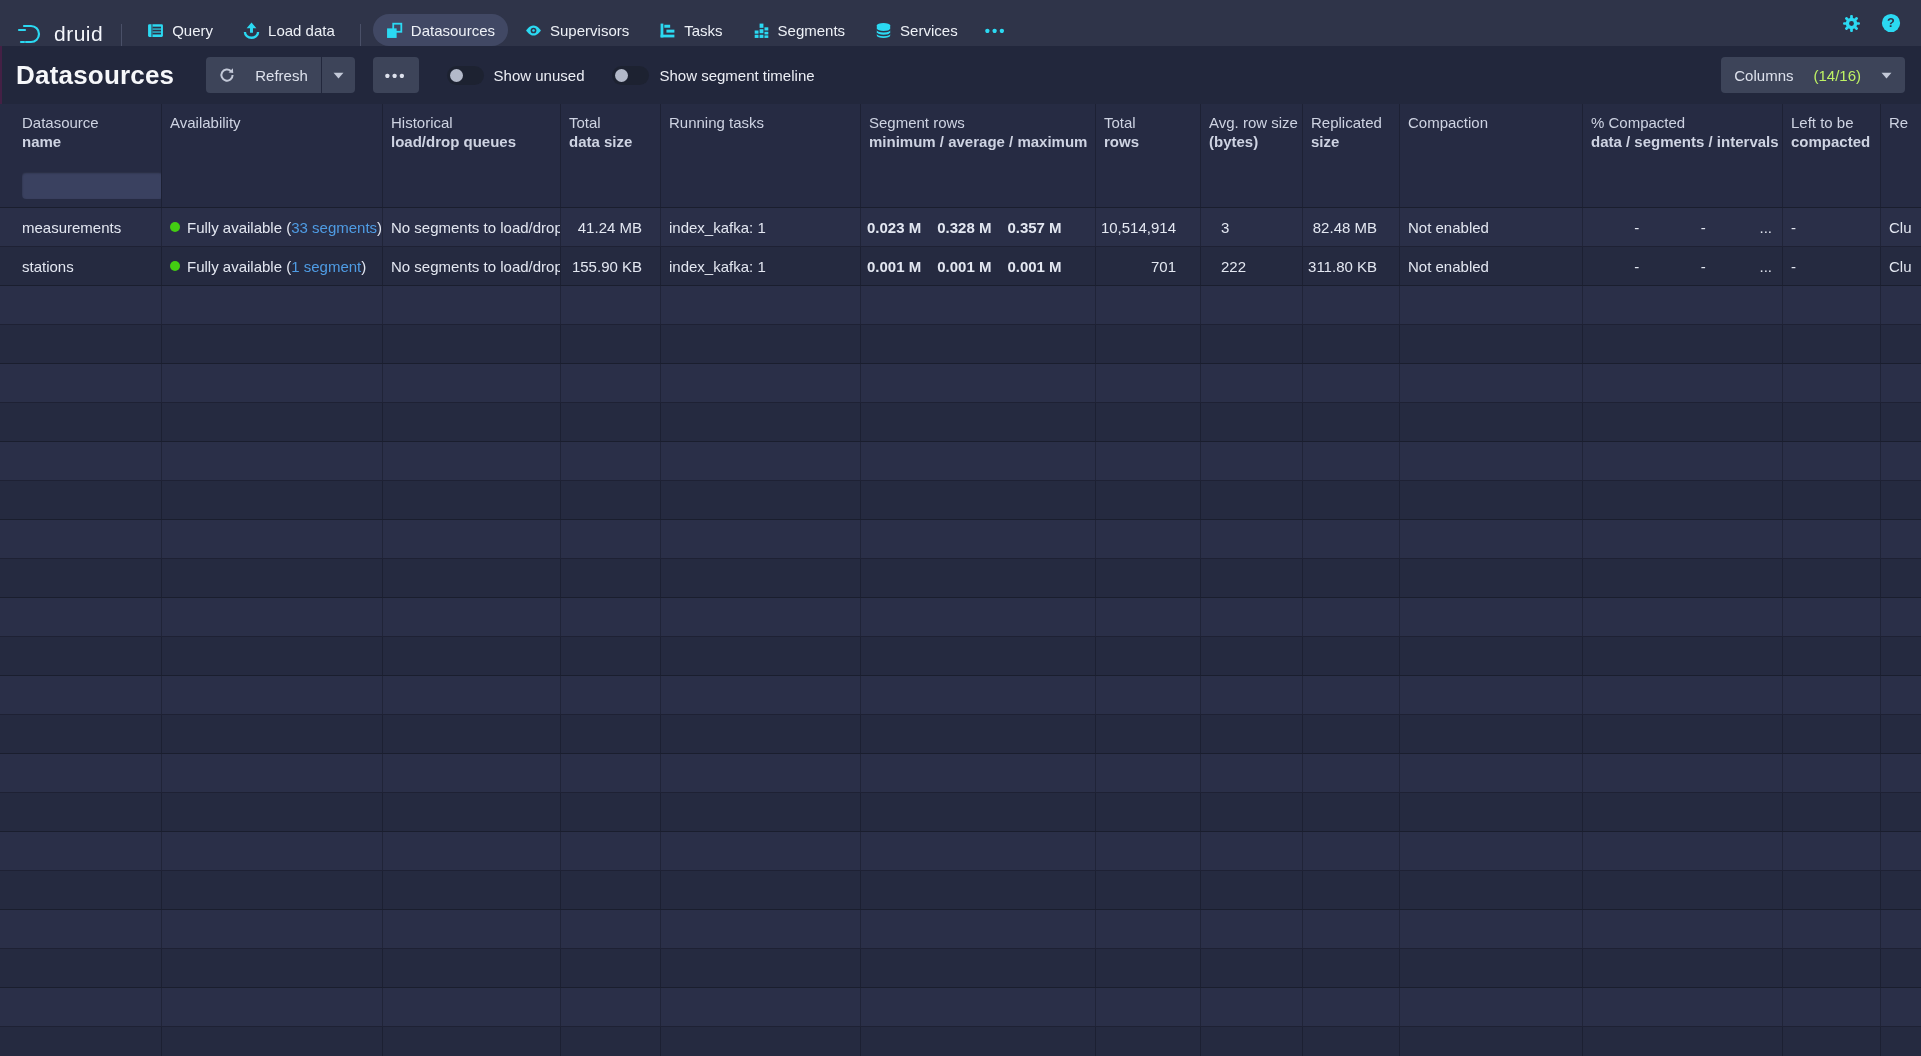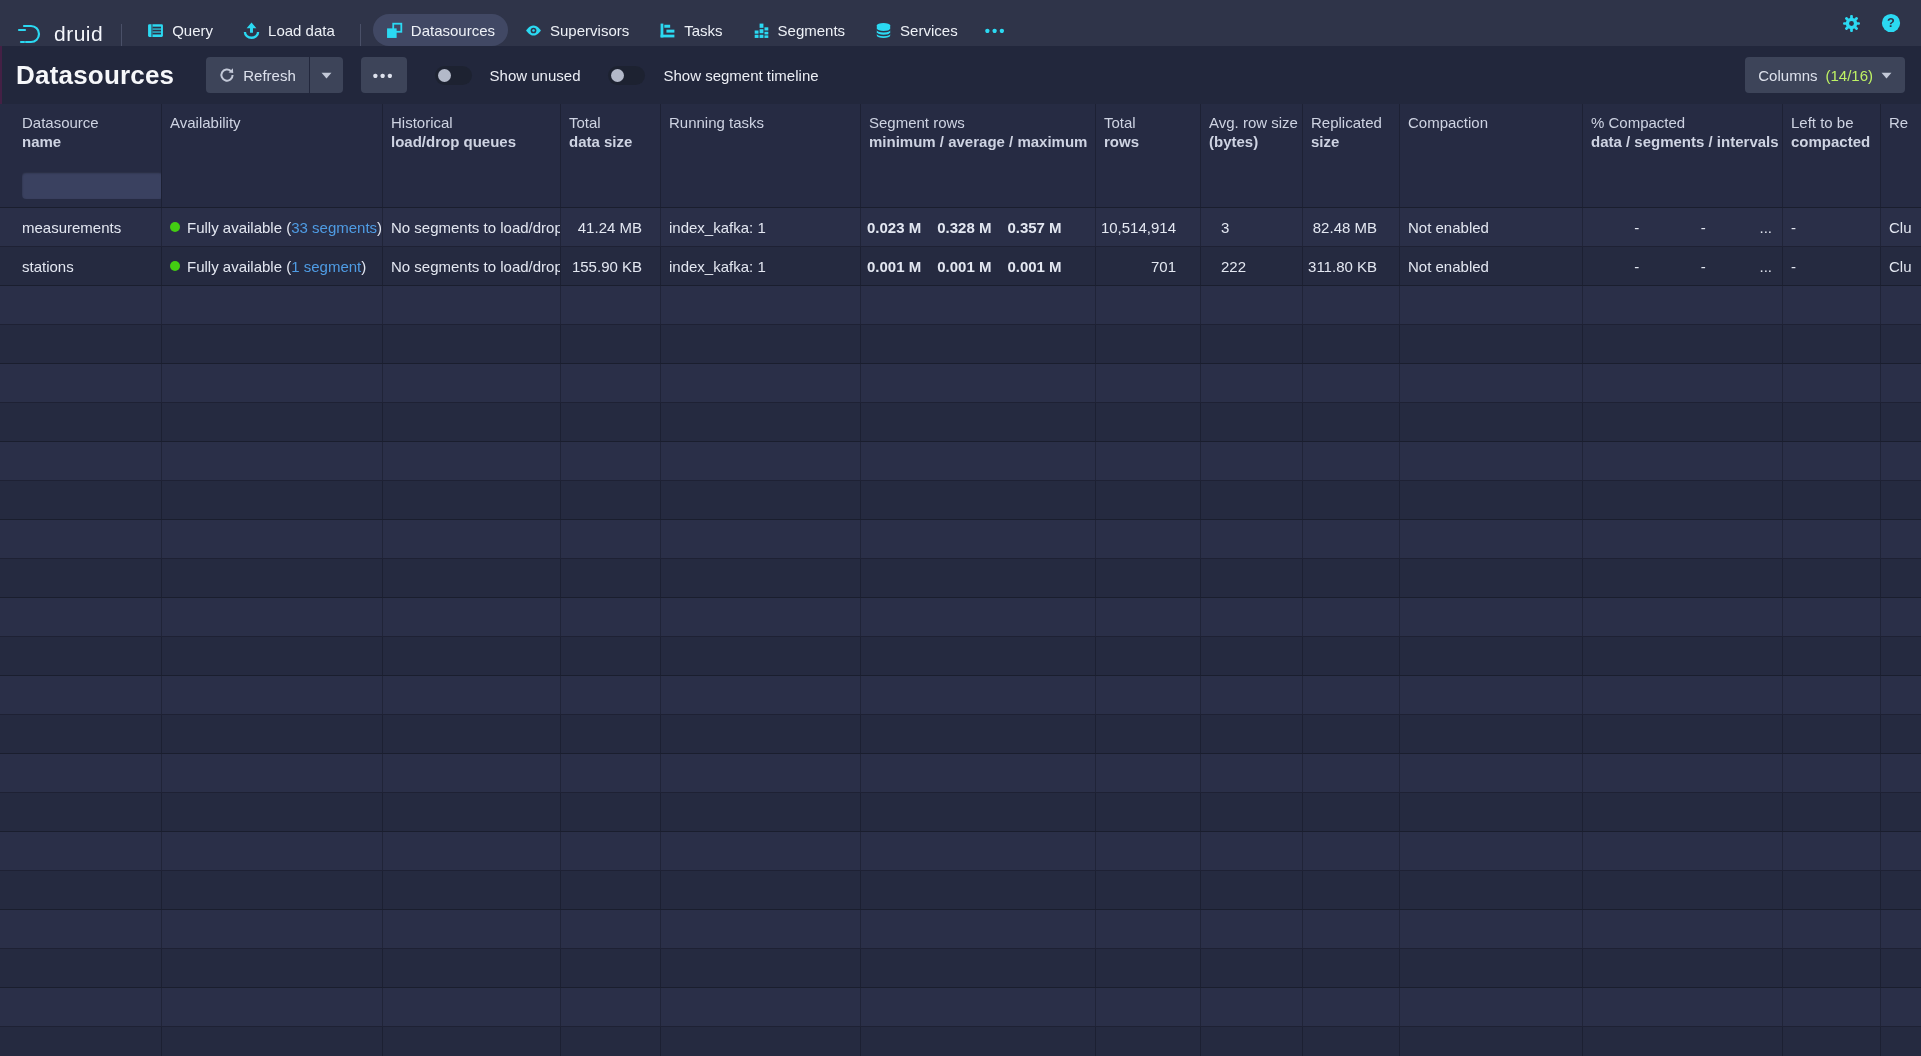--- a/index.html
+++ b/index.html
@@ -28,30 +28,30 @@
   .nav-more { font-size:15px; font-weight:bold; letter-spacing:2px; color:#2bd9f2; padding:0 10px; }
   .nav-right { display:flex; align-items:center; gap:20px; padding-right:6px; }
   .nav-icon-btn { display:flex; align-items:center; cursor:pointer; }
 
   
   .controls { height:58px; display:flex; align-items:center; padding:0 16px; gap:10px; }
   .page-title { font-size:26px; font-weight:700; color:#f6f7fa; margin-right:22px; letter-spacing:.2px; }
   .btn-group { display:flex; }
   .btn {
     background:#3d4459; border:none; color:#dde1ec; font-family:inherit; font-size:15px;
-    height:36px; display:flex; align-items:center; gap:8px; padding:0 13px;
+    height:36px; display:flex; align-items:center; gap:20px; padding:0 13px;
     border-radius:4px; cursor:pointer;
   }
   .btn-group .btn:first-child { border-top-right-radius:0; border-bottom-right-radius:0; }
   .btn-group .btn:last-child { border-top-left-radius:0; border-bottom-left-radius:0; margin-left:1px; padding:0 11px; }
   .btn-more-dots { letter-spacing:2px; font-weight:bold; padding:0 12px; margin-left:8px; }
   .switch-control { display:flex; align-items:center; margin-left:18px; cursor:pointer; }
   .switch { width:37px; height:19px; border-radius:10px; background:#1d2231; position:relative; flex:none; }
   .switch .knob { position:absolute; left:3px; top:3px; width:13px; height:13px; border-radius:50%; background:#b3b9c9; }
-  .switch-label { margin-left:18px; color:#eceef5; }
+  .switch-label { margin-left:10px; color:#eceef5; }
   .spacer { flex:1; }
   .columns-count { color:#bef264; }
 
   
   .table-wrap { position:relative; width:1921px; overflow:hidden; }
   .row-grid {
     display:grid; width:2020px;
     grid-template-columns:150px 221px 178px 100px 200px 235px 105px 102px 97px 183px 200px 98px 151px;
     padding-left:12px;
   }

